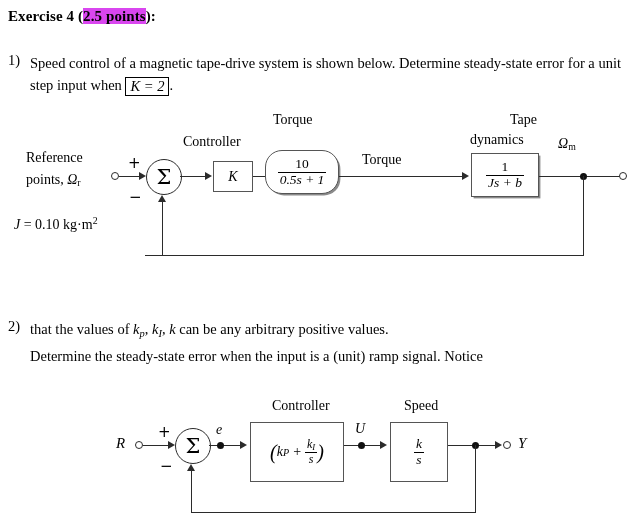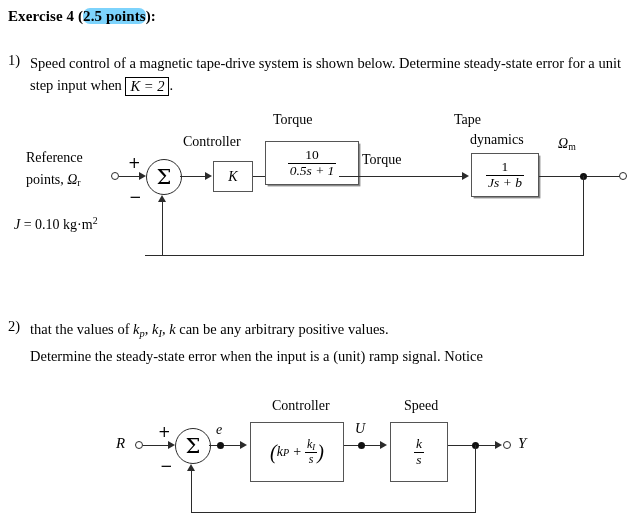--- a/index.html
+++ b/index.html
@@ -17,21 +17,21 @@
   }
   .abs { position: absolute; }
 
   
   #exercise-title {
     left: 8px; top: 8px;
     font-size: 15px;
     font-weight: bold;
     letter-spacing: 0.1px;
   }
-  .hl { background: #7dd3fc; border-radius: 7px; }
+  .hl { background: #d946ef; }
 
   #q1-number { left: 8px; top: 52px; font-size: 14.5px; }
   #q1-text {
     left: 30px; top: 52px;
     width: 612px;
     font-size: 14.5px;
     line-height: 22px;
   }
   #q2-number { left: 8px; top: 318px; font-size: 14.5px; }
   #q2-text {
@@ -148,32 +148,32 @@
   <div class="abs lbl" style="left:183px; top:22px;">Controller</div>
   <div class="abs blk" style="left:213px; top:49px; width:40px; height:31px;">
     <span class="it" style="font-size:14px;">K</span>
   </div>
 
   <div class="abs hline" style="left:253px; top:63.5px; width:23px;"></div>
   <div class="abs arrow-r" style="left:272px; top:59.5px;"></div>
 
   <div class="abs lbl" style="left:273px; top:0px;">Torque</div>
   <div class="abs lbl" style="left:277px; top:20px;margin-top:32px;">motor</div>
-  <div class="abs blk shadow" style="left:265px; top:29px; width:94px; height:44px;">
+  <div class="abs blk shadow" style="left:265px; top:38px; width:74px; height:44px;border-radius:17px;">
     <span class="frac">
       <span class="num">10</span>
       <span class="den it">0.5s + 1</span>
     </span>
   </div>
 
   <div class="abs hline" style="left:339px; top:63.5px; width:127px;"></div>
   <div class="abs arrow-r" style="left:462px; top:59.5px;"></div>
   <div class="abs lbl" style="left:362px; top:40px;">Torque</div>
 
-  <div class="abs lbl" style="left:454px; top:0px;">Tape</div>
+  <div class="abs lbl" style="left:510px; top:0px;">Tape</div>
   <div class="abs lbl" style="left:470px; top:20px;">dynamics</div>
   <div class="abs blk shadow" style="left:471px; top:41px; width:68px; height:44px;">
     <span class="frac">
       <span class="num">1</span>
       <span class="den it">Js + b</span>
     </span>
   </div>
 
   <div class="abs hline" style="left:539px; top:63.5px; width:81px;"></div>
   <div class="abs dot" style="left:580px; top:60.5px; width:7px; height:7px;"></div>

